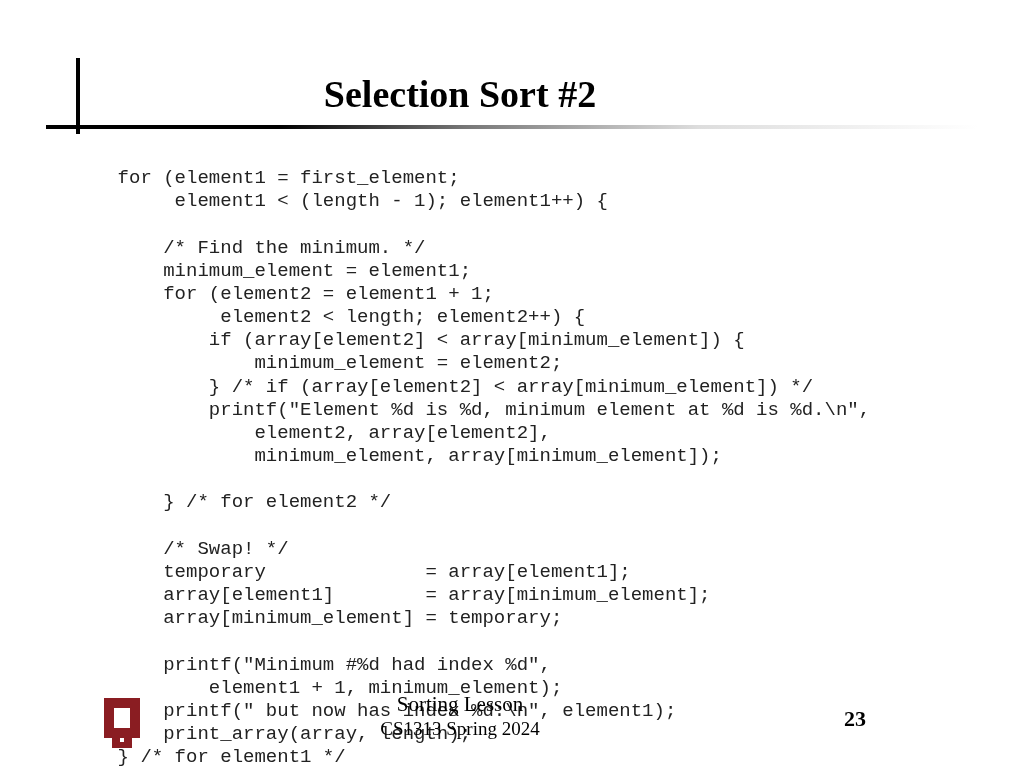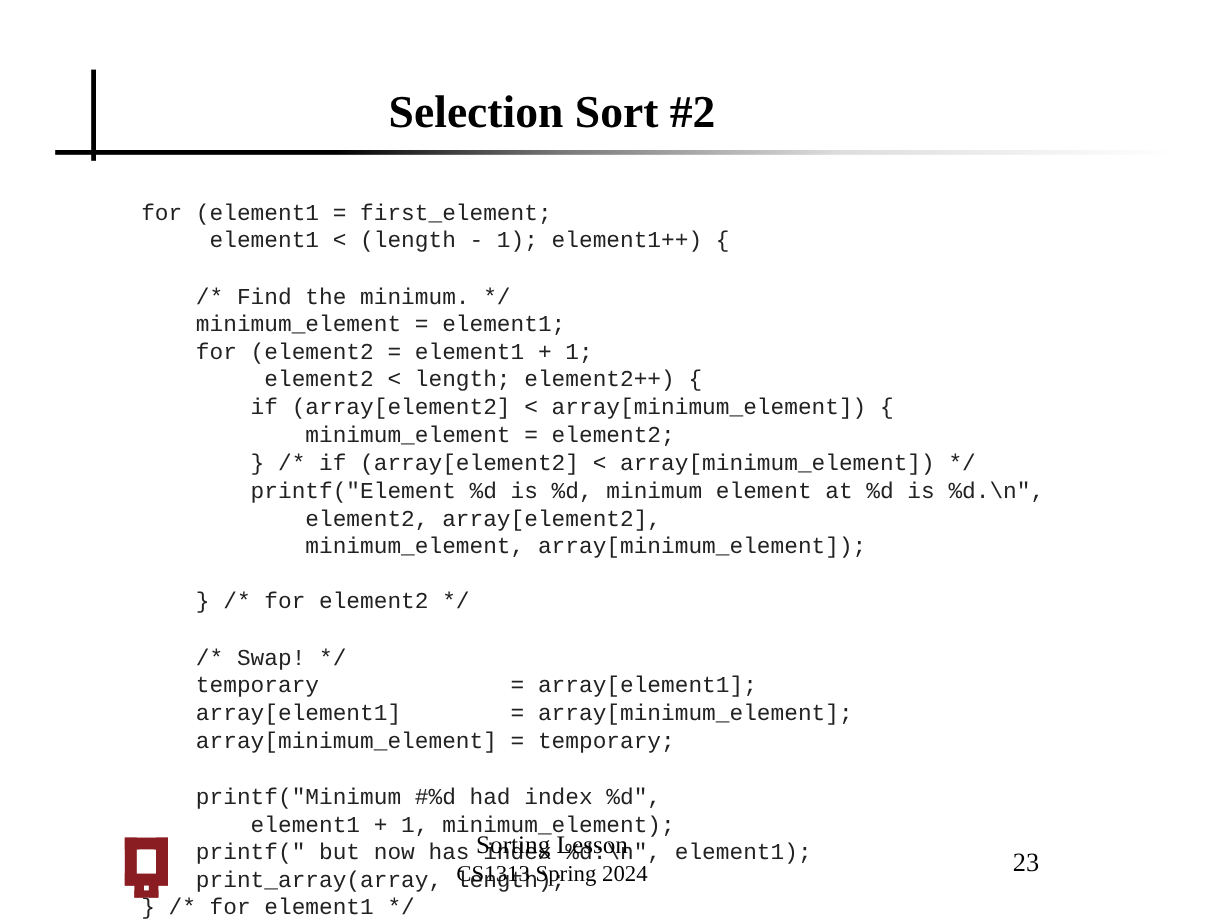--- a/index.html
+++ b/index.html
@@ -65,20 +65,21 @@
   }
   .footer .course {
     font-size: 19px;
     margin-top: 1px;
   }
   .pagenum {
     position: absolute;
     right: 54px;
     bottom: 36px;
     font-size: 22px;
+    font-weight: bold;
   }
   .logo {
     position: absolute;
     left: 98px;
     bottom: 18px;
     width: 48px;
     height: 56px;
   }
   .logo svg { width: 100%; height: 100%; }
 </style>

